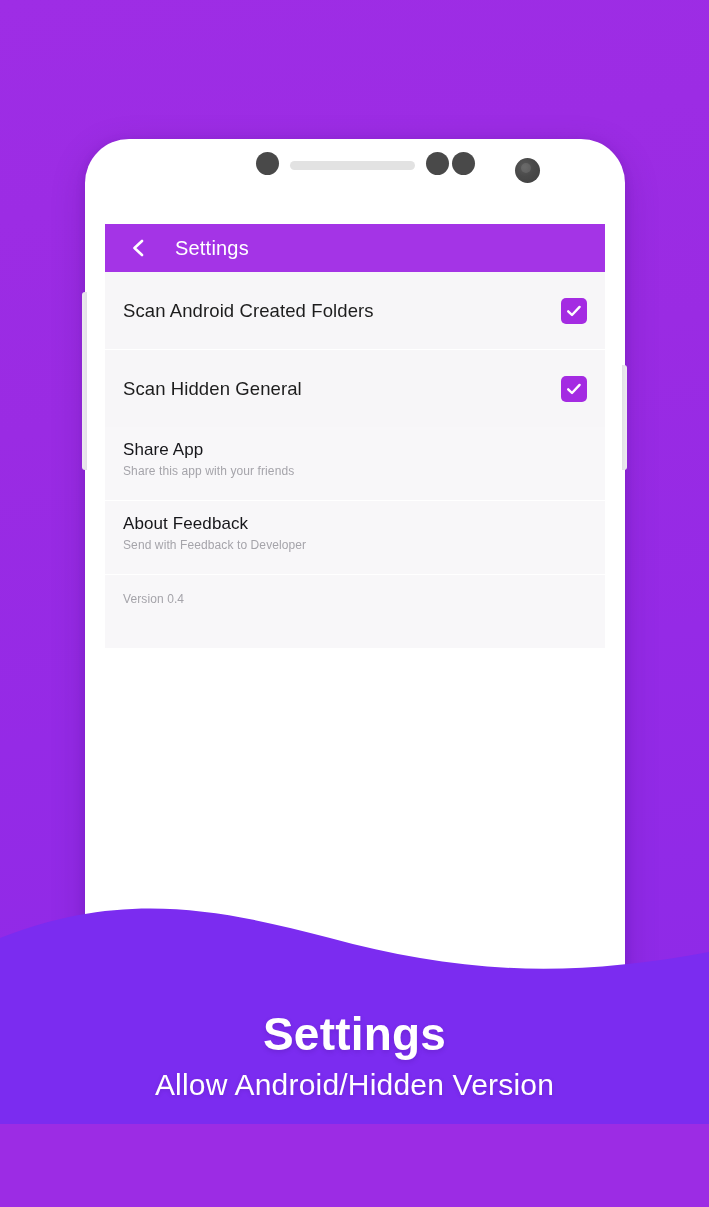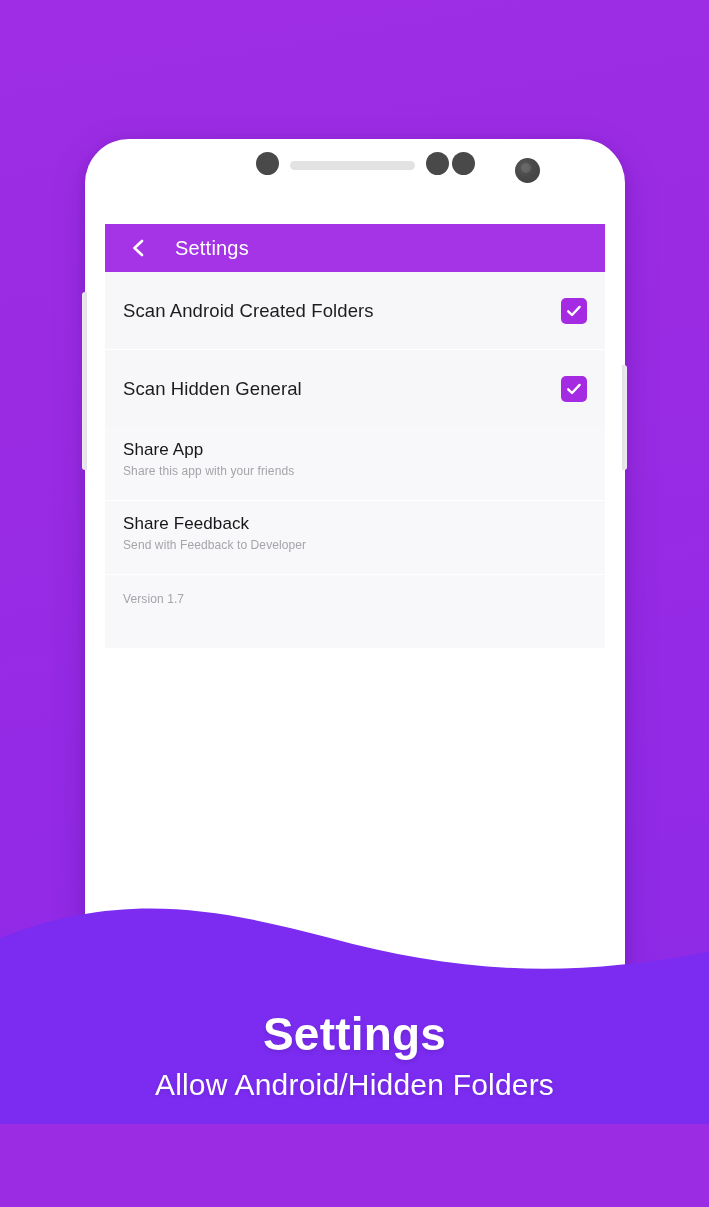--- a/index.html
+++ b/index.html
@@ -277,37 +277,37 @@
         <div class="row-group">
 
           <div class="about-row">
             <span class="row-title">Share App</span>
             <span class="row-sub">Share this app with your friends</span>
           </div>
 
           <div class="about-sep"></div>
 
           <div class="about-row">
-            <span class="row-title">Share Feedback</span>
+            <span class="row-title">About Feedback</span>
             <span class="row-sub">Send with Feedback to Developer</span>
           </div>
 
           <div class="about-sep"></div>
 
           <div class="about-row">
-            <span class="row-sub">Version 1.7</span>
+            <span class="row-sub">Version 0.4</span>
           </div>
         </div>
 
       </div>
     </div>
   </div>
 
   <svg id="wave-layer" viewBox="0 0 709 230" preserveAspectRatio="none">
     <path d="M0,44 C118,-2 210,12 330,44 C452,77 560,86 709,58 L709,230 L0,230 Z" fill="#7B2CF0"></path>
   </svg>
 
   <div id="caption">
     <div id="caption-title">Settings</div>
-    <div id="caption-sub">Allow Android/Hidden Folders</div>
+    <div id="caption-sub">Allow Android/Hidden Version</div>
   </div>
 
 </div>
 
 </body></html>

